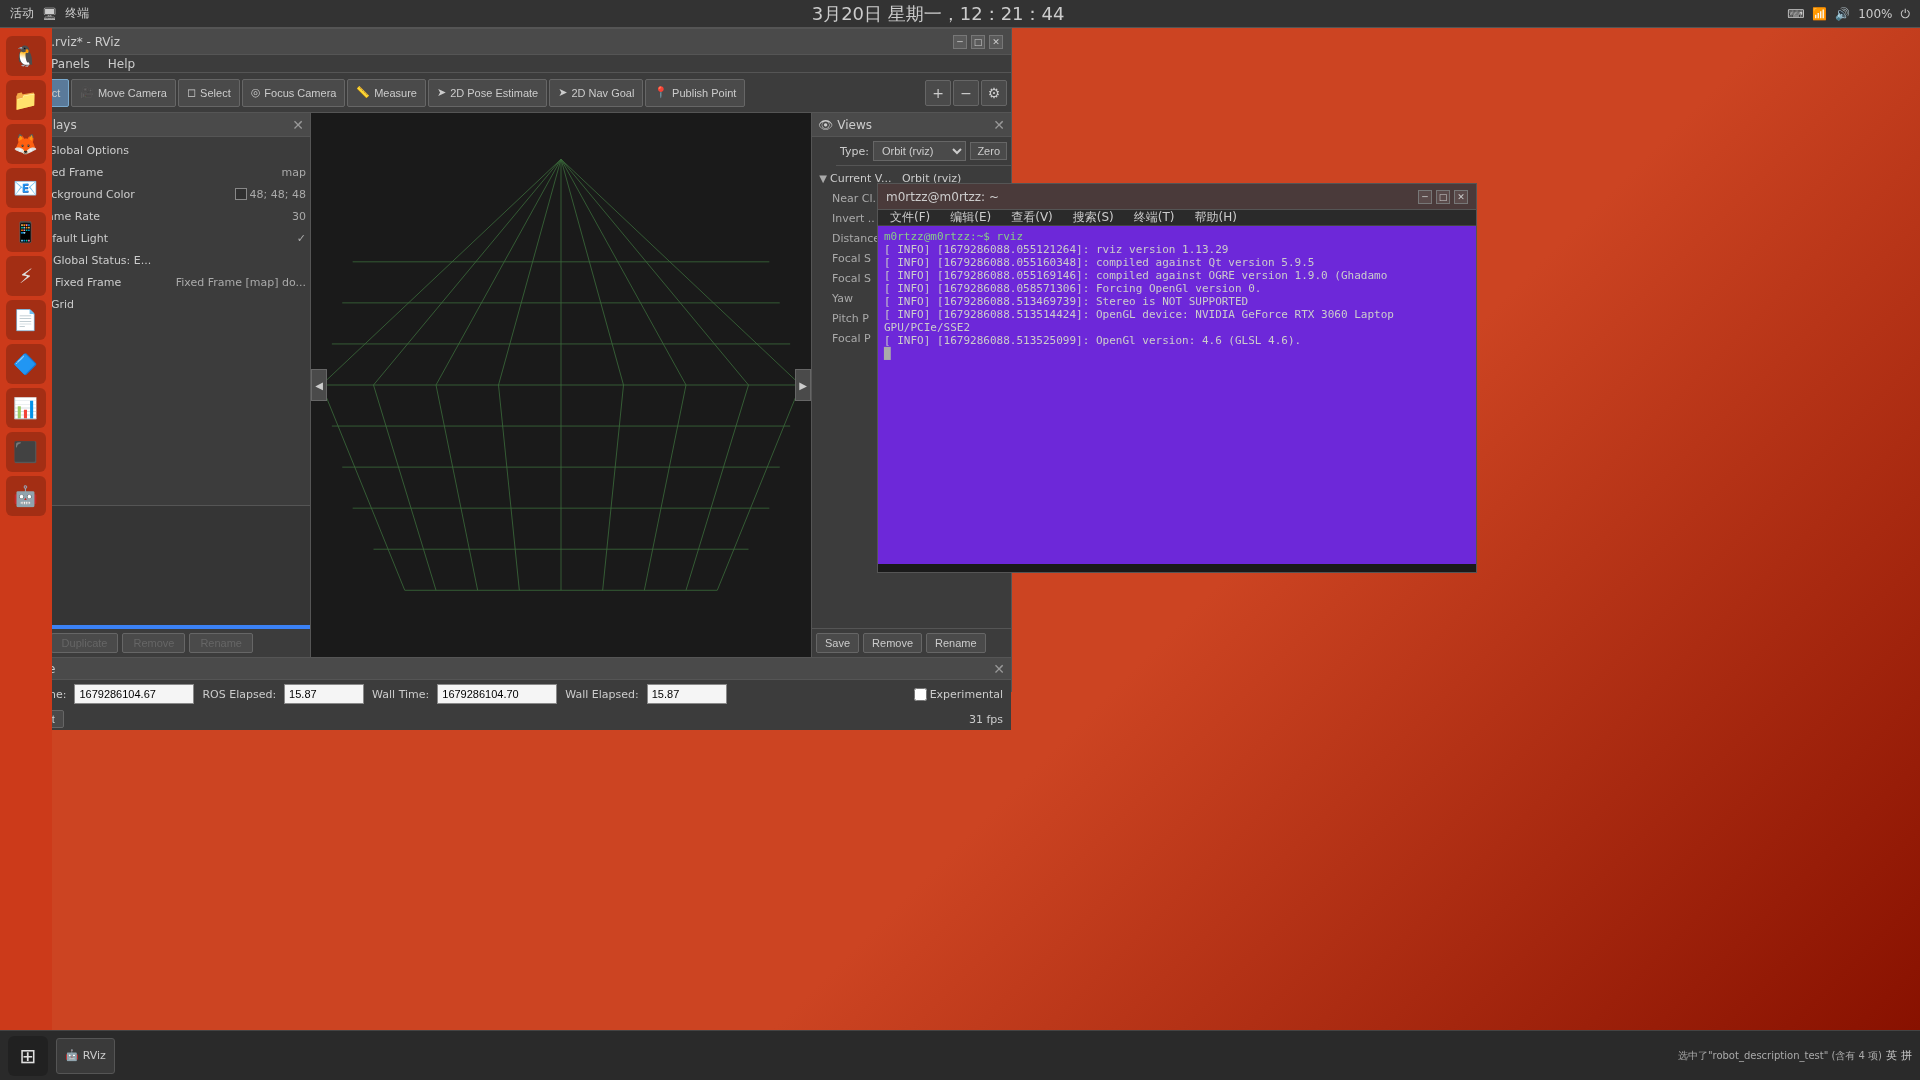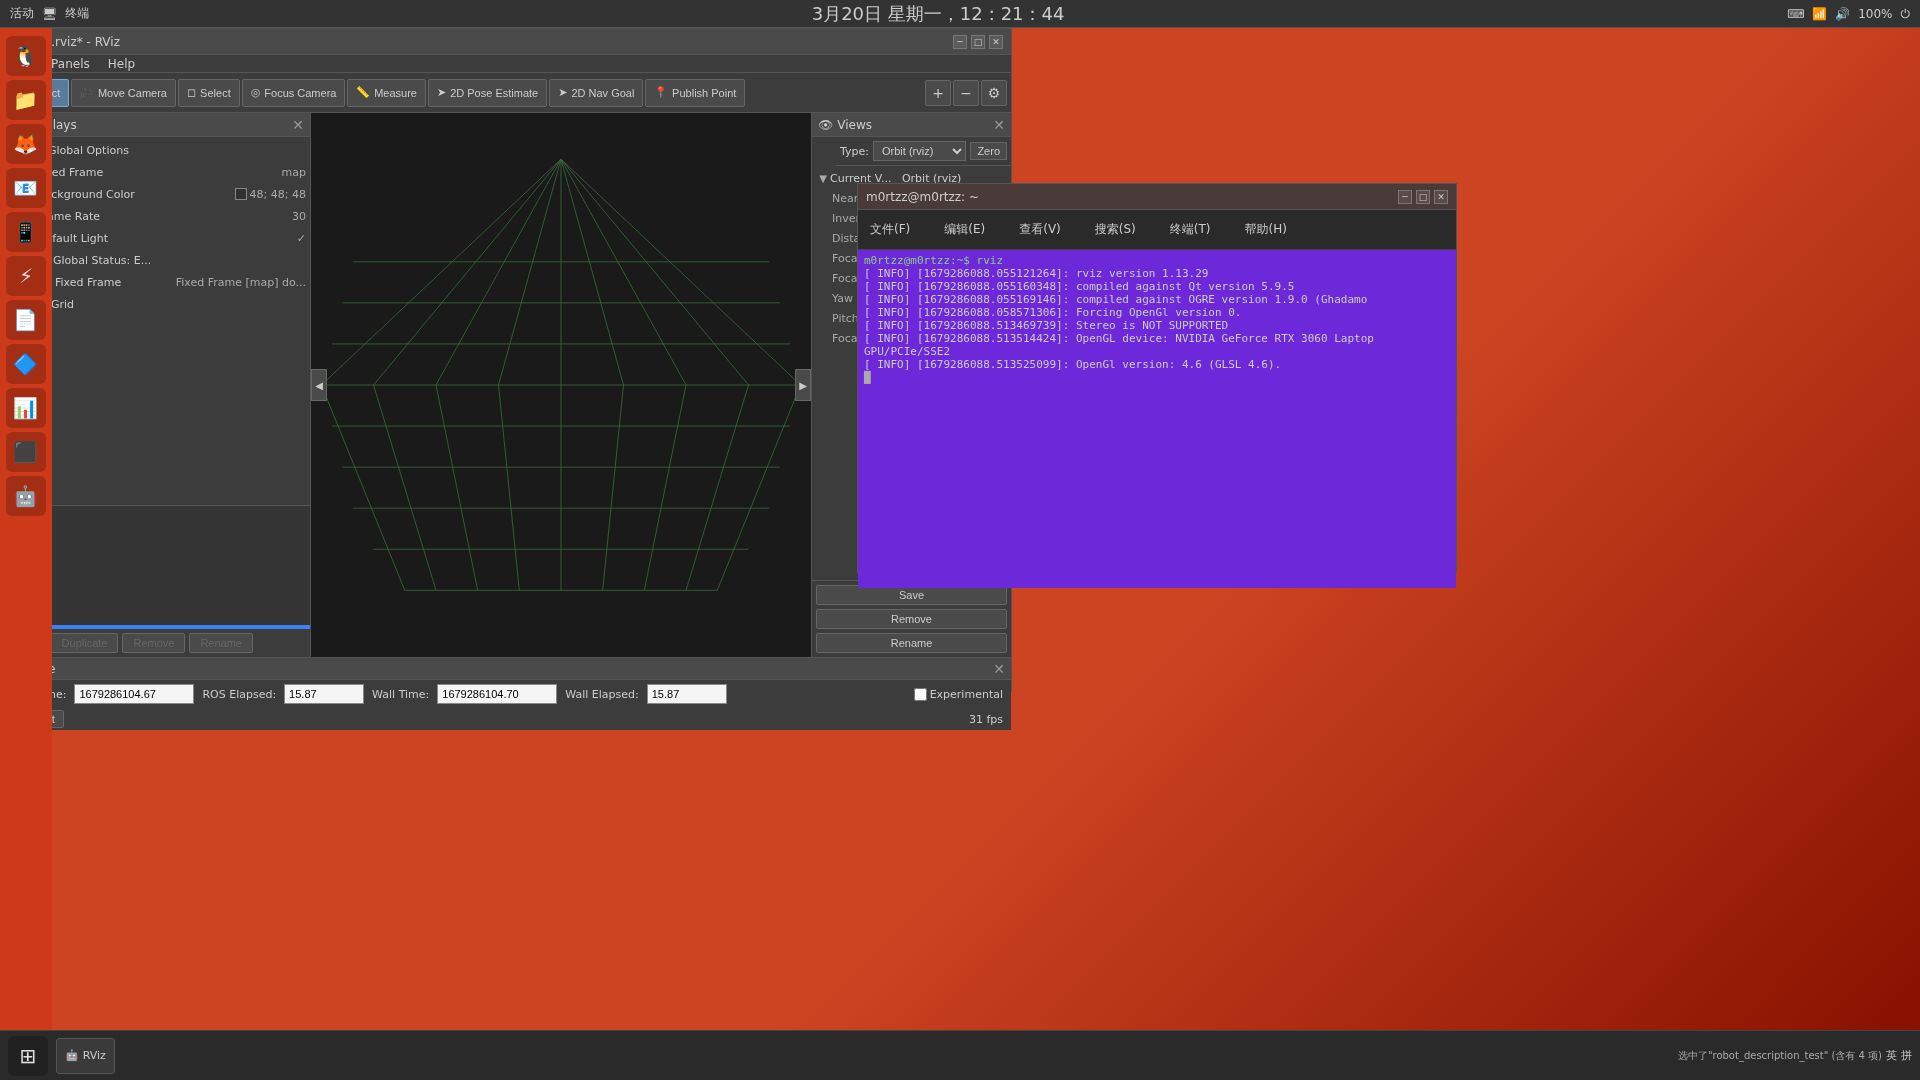--- a/index.html
+++ b/index.html
@@ -67,35 +67,35 @@
     .views-type-label { color: #ccc; font-size: 11px; }
     .views-type-select { background: #4a4a4a; border: 1px solid #666; color: #ccc; font-size: 11px; padding: 2px 4px; flex: 1; }
     .views-zero-btn { padding: 2px 6px; background: #4a4a4a; border: 1px solid #666; color: #ccc; font-size: 11px; cursor: pointer; }
     .views-list { flex: 1; overflow-y: auto; }
     .views-item { padding: 2px 4px; }
     .views-item-header { display: flex; align-items: center; height: 20px; }
     .views-item-label { color: #ccc; font-size: 11px; }
     .views-prop { display: flex; align-items: center; height: 20px; padding-left: 16px; }
     .views-prop-name { color: #aaa; font-size: 11px; flex: 1; }
     .views-prop-value { color: #ccc; font-size: 11px; margin-right: 4px; }
-    .views-buttons { display: flex; gap: 4px; padding: 4px; border-top: 1px solid #555; flex-direction: column; }
+    .views-buttons { display: flex; gap: 4px; padding: 4px; border-top: 1px solid #555; }
     .views-btn { padding: 3px 8px; background: #4a4a4a; border: 1px solid #666; color: #ccc; font-size: 11px; cursor: pointer; border-radius: 2px; }
     .time-panel-header { background: #4a4a4a; height: 22px; display: flex; align-items: center; padding: 0 6px; border-bottom: 1px solid #555; gap: 4px; justify-content: space-between; }
     .time-label { color: #ccc; font-size: 11px; }
     .time-input { background: #f5f5f5; border: 1px solid #888; color: #000; font-size: 11px; padding: 1px 4px; height: 20px; }
     .time-fps { margin-left: auto; color: #ccc; font-size: 11px; }
     .reset-btn { padding: 2px 8px; background: #4a4a4a; border: 1px solid #666; color: #ccc; font-size: 11px; cursor: pointer; border-radius: 2px; margin-left: 8px; }
     .experimental-check { display: flex; align-items: center; gap: 3px; color: #ccc; font-size: 11px; }
 
     
-    .terminal-window { position: absolute; top: 183px; left: 857px; width: 600px; height: 390px; background: #1a1a1a; border: 1px solid #555; z-index: 10; }
+    .terminal-window { position: absolute; top: 183px; left: 877px; width: 600px; height: 390px; background: #1a1a1a; border: 1px solid #555; z-index: 10; }
     .terminal-titlebar { background: #4a3a3a; height: 26px; display: flex; align-items: center; justify-content: space-between; padding: 0 8px; border-bottom: 1px solid #555; }
     .terminal-title { color: #ccc; font-size: 12px; }
     .terminal-btn { width: 14px; height: 14px; border: 1px solid #777; background: #5a4a4a; cursor: pointer; display: flex; align-items: center; justify-content: center; font-size: 9px; color: #ccc; }
-    .terminal-menu { background: #2a2a2a; height: 40px; display: flex; align-items: center; padding: 0 4px; border-bottom: 1px solid #444; gap: 18px; }
+    .terminal-menu { background: #2a2a2a; height: 16px; display: flex; align-items: center; padding: 0 4px; border-bottom: 1px solid #444; gap: 4px; }
     .terminal-menu-item { padding: 2px 8px; color: #ccc; cursor: pointer; font-size: 12px; }
     .terminal-body { background: #6d28d9; padding: 4px 6px; font-family: 'DejaVu Sans Mono', monospace; font-size: 11px; color: #e0e0e0; height: calc(100% - 50px); overflow-y: auto; white-space: pre-wrap; }
 
     
     .taskbar { position: absolute; bottom: 0; left: 0; right: 0; height: 50px; background: #2a2a2a; display: flex; align-items: center; padding: 0 8px; border-top: 1px solid #444; }
     .taskbar-items { display: flex; align-items: center; gap: 4px; flex: 1; padding: 0 8px; }
     .taskbar-item { height: 36px; padding: 0 8px; background: #3a3a3a; border: 1px solid #555; display: flex; align-items: center; gap: 4px; cursor: pointer; color: #ccc; font-size: 11px; border-radius: 3px; }
     .taskbar-right { display: flex; align-items: center; gap: 4px; color: #ccc; font-size: 11px; }
     .taskbar-status-text { font-size: 10px; color: #aaa; }
 

